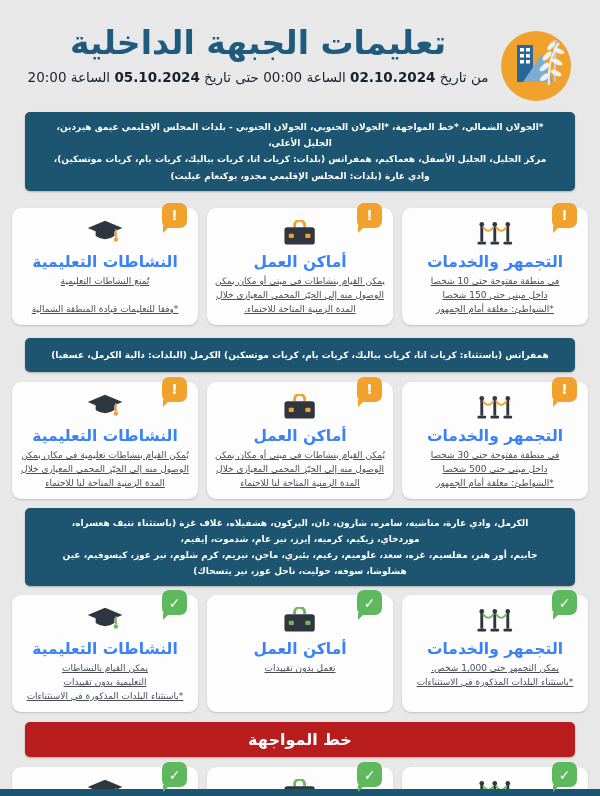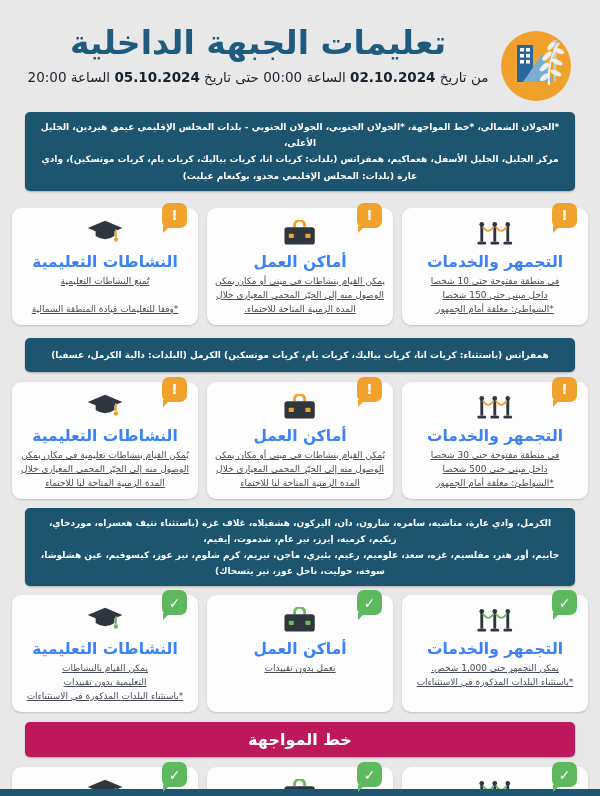--- a/index.html
+++ b/index.html
@@ -11,23 +11,23 @@
   .header { padding-top:22px; display:flex; justify-content:center; align-items:flex-start; gap:12px; }
   .logo { width:72px; height:72px; flex:0 0 auto; margin-top:8px; }
   .header-text { text-align:center; }
   .title { color:#1e5b7e; font-size:33px; font-weight:bold; letter-spacing:-0.5px; line-height:1.25; }
   .subtitle { margin-top:6px; color:#16222e; font-size:13.5px; }
   .subtitle .bold { font-weight:bold; }
 
   
   .region { margin:0 25px; background:#1d5470; color:#ffffff; border-radius:5px;
             text-align:center; font-size:9px; font-weight:bold; line-height:1.8;
-            padding:7px 12px; box-shadow:0 1px 2px rgba(0,0,0,.25); }
+            padding:7px 28px; box-shadow:0 1px 2px rgba(0,0,0,.25); }
   .region.single { padding:9px 16px; }
-  .section-title-box { margin:10px 25px 0; background:#be185d; color:#fff; border-radius:5px;
+  .section-title-box { margin:10px 25px 0; background:#b91c1c; color:#fff; border-radius:5px;
             text-align:center; font-size:16px; font-weight:bold; padding:8px 12px;
             box-shadow:0 1px 2px rgba(0,0,0,.25); }
 
   
   .cards { margin:0 12px; display:grid; grid-template-columns:repeat(3,1fr); gap:9px; }
   .card { position:relative; background:#fdfdfd; border-radius:9px; text-align:center;
           padding:12px 8px 8px; box-shadow:0 1px 2px rgba(0,0,0,.18); }
   .r1 .card { min-height:100px; }
   .r2 .card { min-height:106px; }
   .r3 .card { min-height:102px; }

